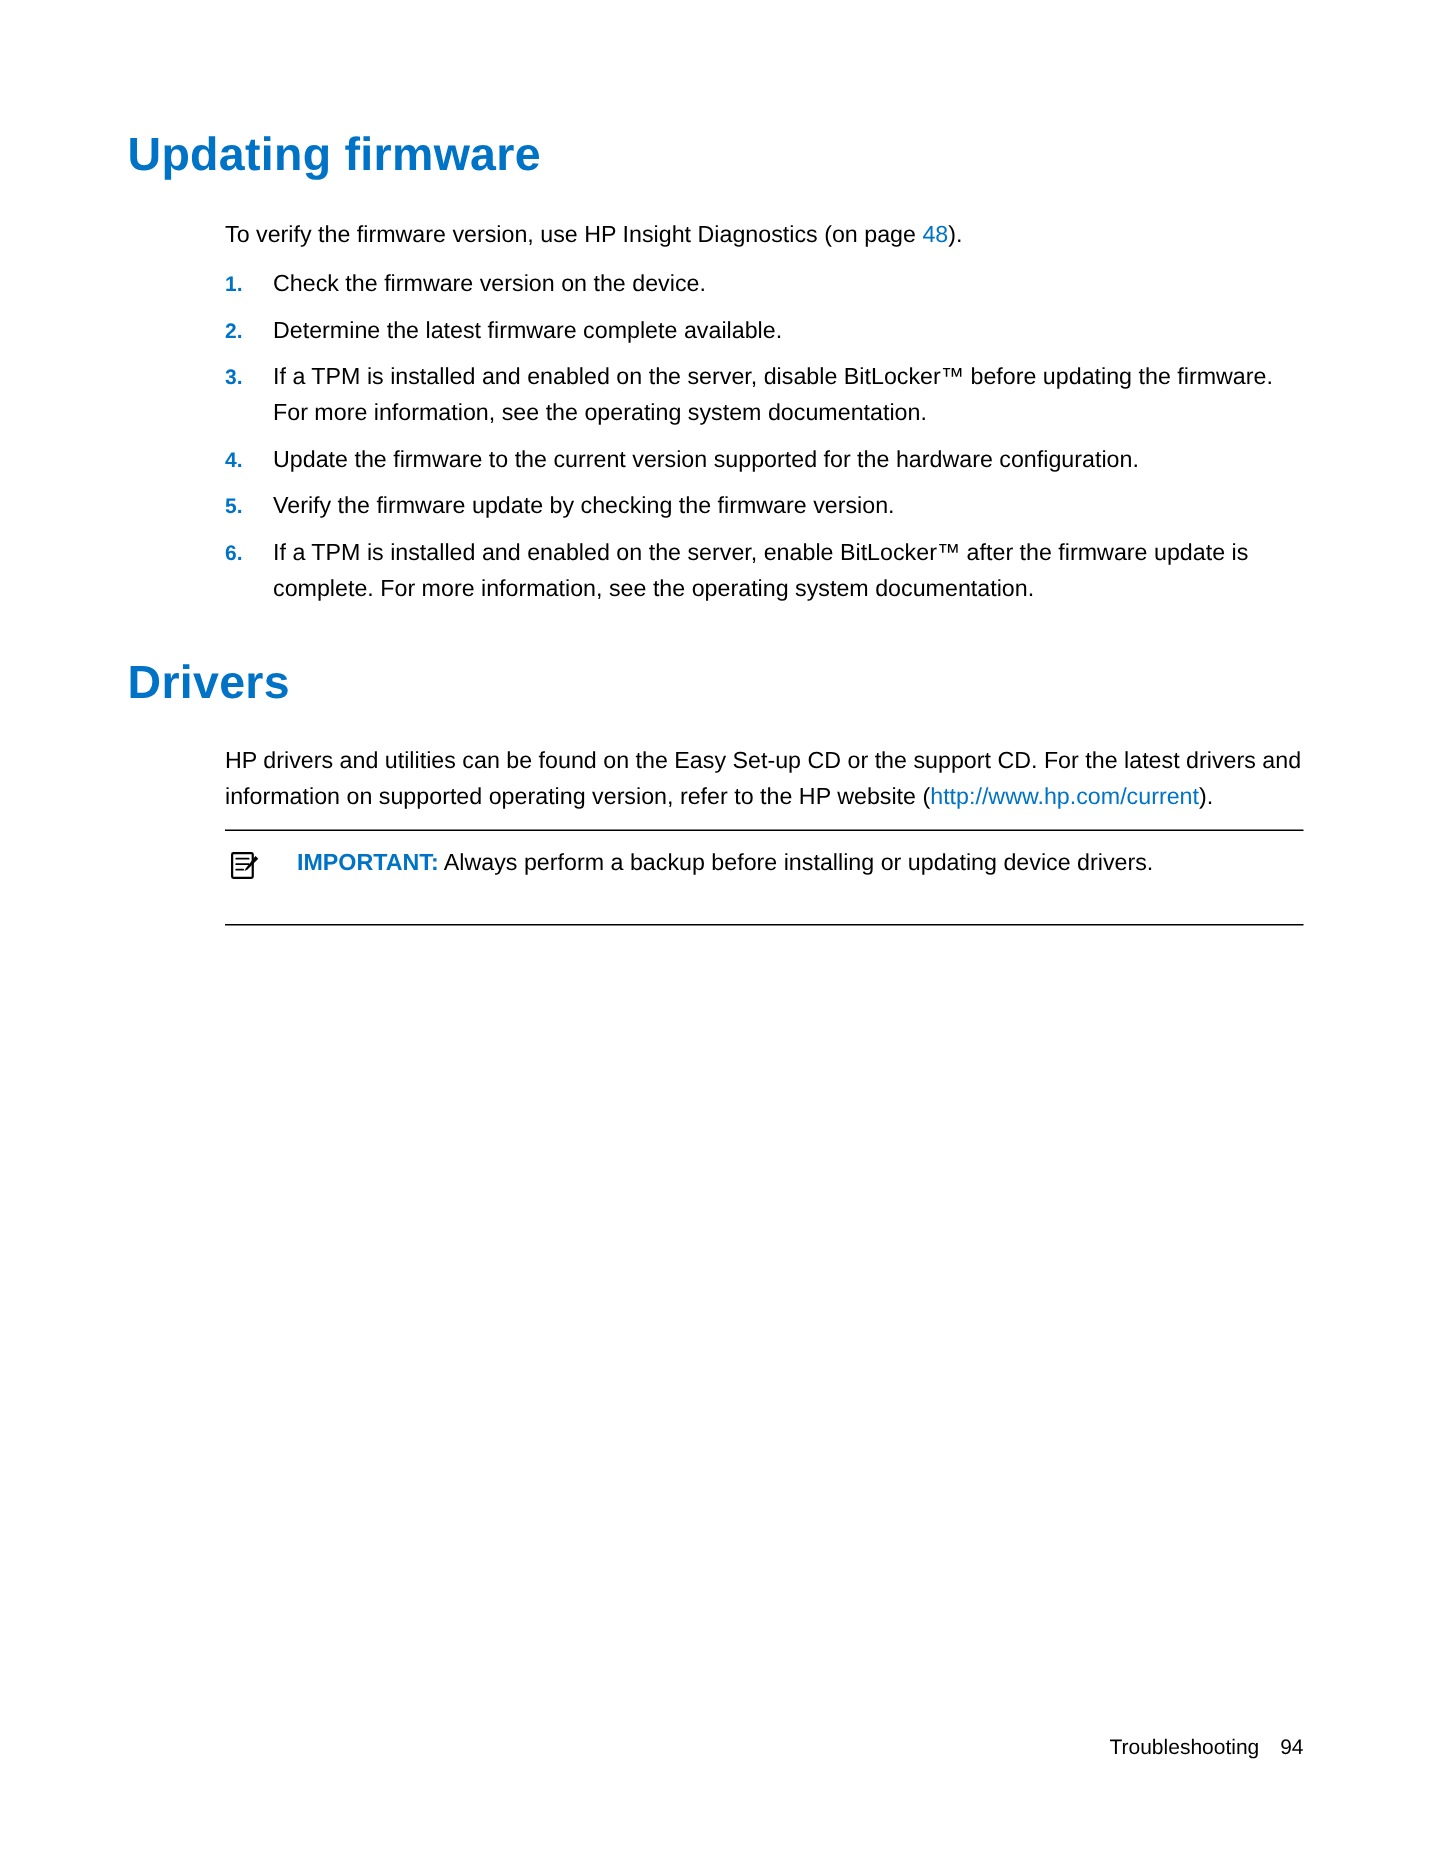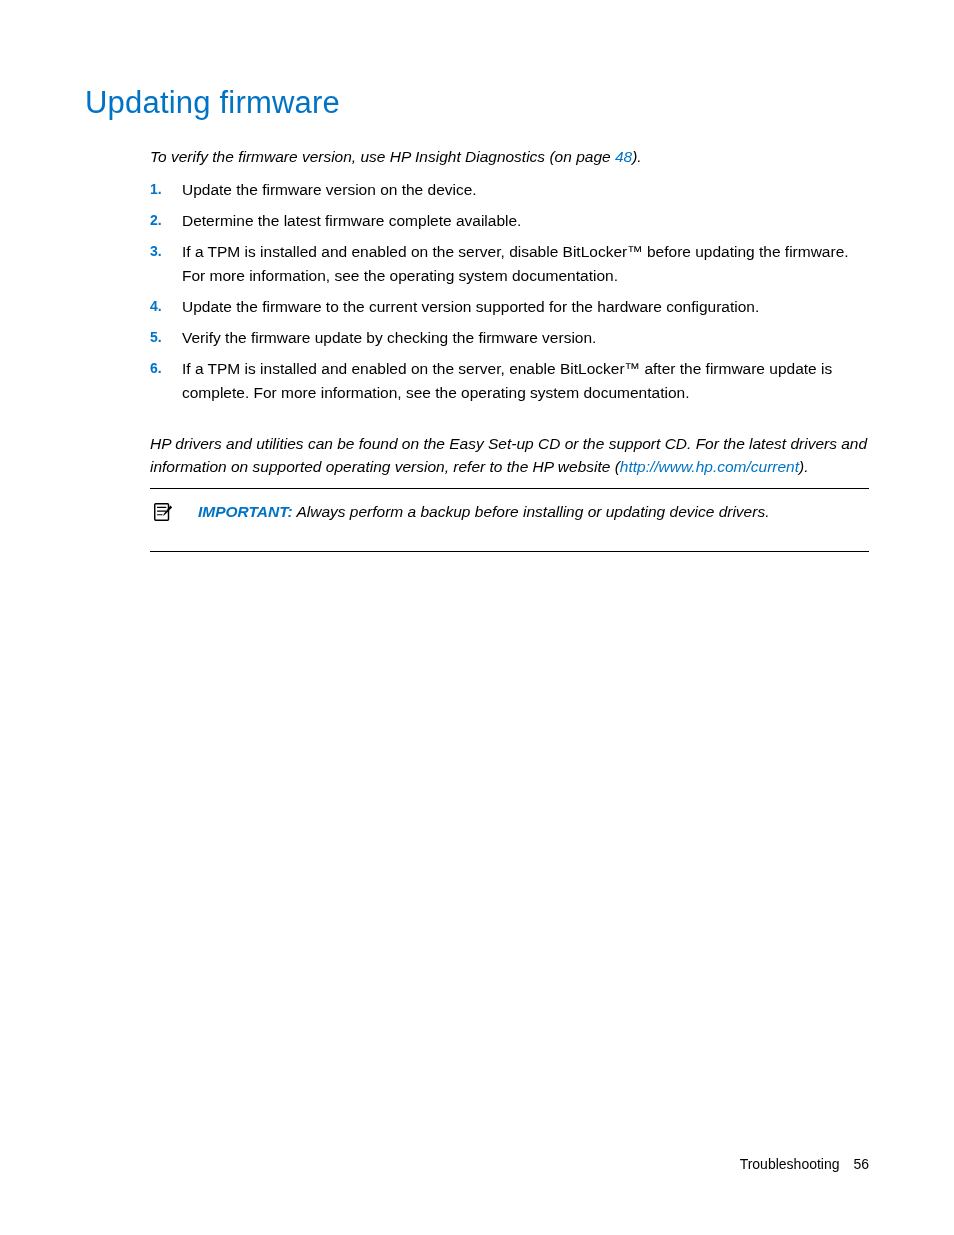--- a/index.html
+++ b/index.html
@@ -15,31 +15,30 @@
       position: relative;
       font-size: 15.5px;
       color: #000;
       line-height: 1.5;
     }
     .page {
       padding: 80px 85px 60px 85px;
     }
     h1 {
       color: #0073c6;
-      font-weight: 400;
+      font-weight: 700;
       font-size: 31px;
       margin-bottom: 18px;
       letter-spacing: 0.2px;
     }
     .indent {
       margin-left: 65px;
     }
     p {
       margin-bottom: 10px;
-      font-style: italic;
     }
     .ol {
       margin-left: 0;
       padding-left: 0;
     }
     .ol-item {
       display: flex;
       align-items: flex-start;
       margin-bottom: 8px;
     }
@@ -62,21 +61,20 @@
       margin-top: 28px;
     }
     .note-block {
       border-top: 1px solid #000;
       border-bottom: 1px solid #000;
       margin-top: 8px;
       margin-left: 65px;
       padding: 10px 0 28px 0;
       display: flex;
       align-items: center;
-      font-style: italic;
     }
     .note-icon-wrap {
       flex: 0 0 48px;
       display: flex;
       justify-content: flex-start;
       padding-top: 2px;
       padding-left: 2px;
     }
     .note-text {
       flex: 1;
@@ -106,21 +104,21 @@
 
   <div class="indent">
     <p>
       <span>To verify the firmware version, use HP Insight Diagnostics (on page </span><span class="link">48</span><span>).</span>
     </p>
 
 
     <div class="ol">
       <div class="ol-item">
         <span class="ol-num">1.</span>
-        <span class="ol-text">Update the firmware version on the device.</span>
+        <span class="ol-text">Check the firmware version on the device.</span>
       </div>
       <div class="ol-item">
         <span class="ol-num">2.</span>
         <span class="ol-text">Determine the latest firmware complete available.</span>
       </div>
       <div class="ol-item">
         <span class="ol-num">3.</span>
         <span class="ol-text">If a TPM is installed and enabled on the server, disable BitLocker™ before updating the firmware. For more information, see the operating system documentation.</span>
       </div>
       <div class="ol-item">
@@ -132,20 +130,21 @@
         <span class="ol-text">Verify the firmware update by checking the firmware version.</span>
       </div>
       <div class="ol-item">
         <span class="ol-num">6.</span>
         <span class="ol-text">If a TPM is installed and enabled on the server, enable BitLocker™ after the firmware update is complete. For more information, see the operating system documentation.</span>
       </div>
     </div>
   </div>
 
   <div class="section2">
+    <h1>Drivers</h1>
 
     <div class="indent">
       <p>
         <span>HP drivers and utilities can be found on the Easy Set-up CD or the support CD. For the latest drivers and information on supported operating version, refer to the HP website (</span><span class="link">http://www.hp.com/current</span><span>).</span>
       </p>
     </div>
 
     <div class="note-block">
       <div class="note-icon-wrap">
         <svg class="note-icon" width="22" height="22" viewBox="0 0 24 24">
@@ -157,14 +156,14 @@
       <div class="note-text">
         <span class="important-label">IMPORTANT:</span><span>  Always perform a backup before installing or updating device drivers.</span>
       </div>
     </div>
   </div>
 
 </div>
 
 <div class="footer">
   <span>Troubleshooting</span>
-  <span class="page-num">56</span>
+  <span class="page-num">94</span>
 </div>
 
 </body></html>

